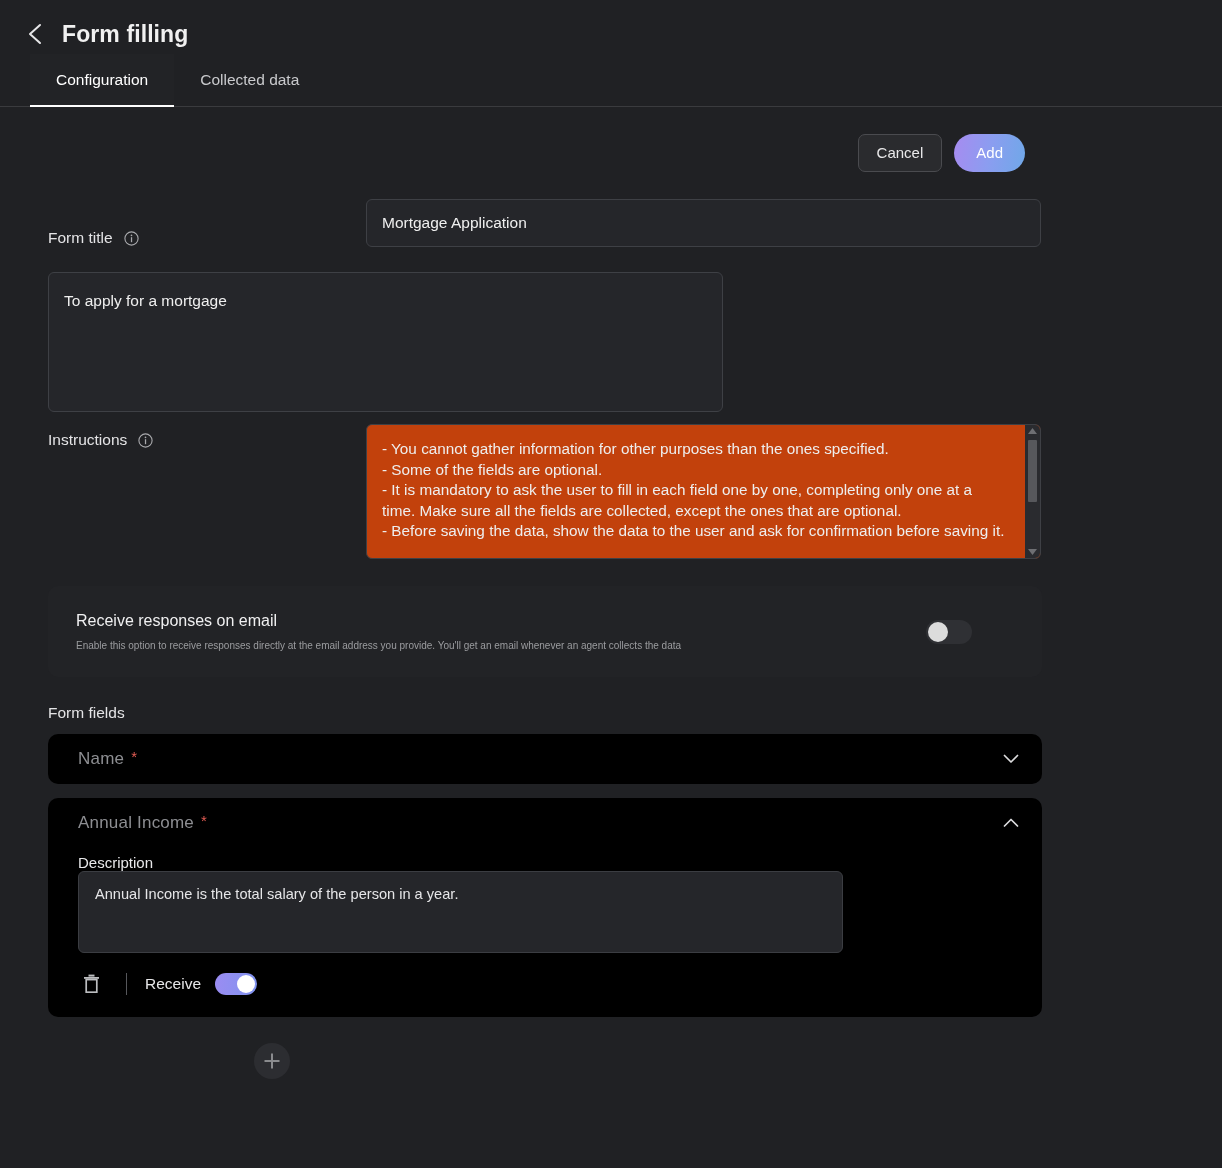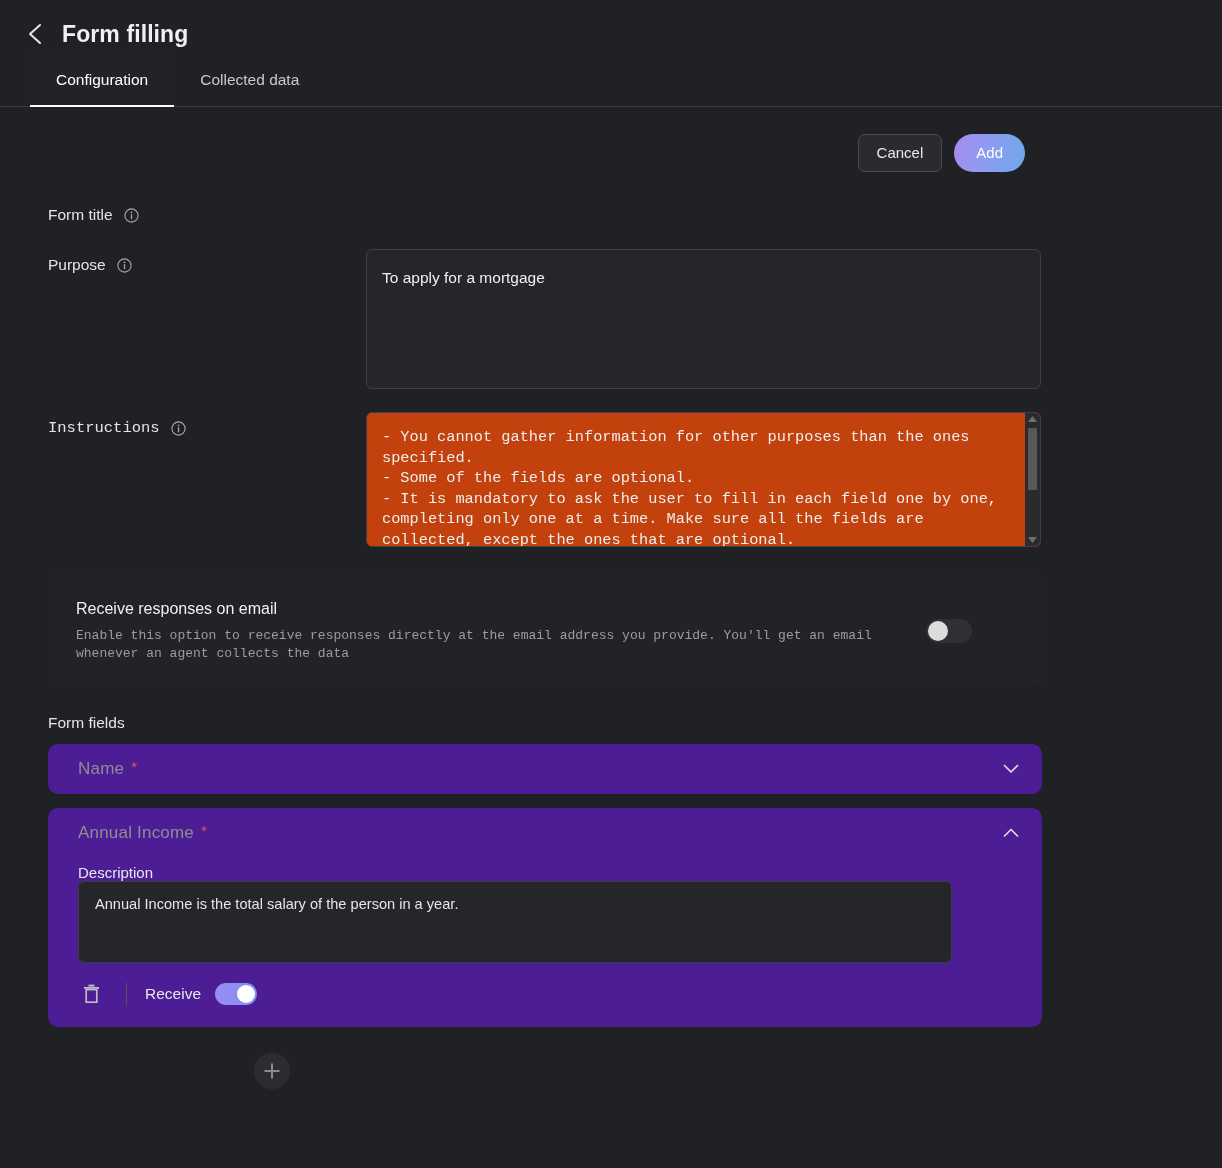--- a/index.html
+++ b/index.html
@@ -192,24 +192,23 @@
     align-items: center;
     gap: 20px;
   }
   .email-texts { flex: 1 1 auto; max-width: 830px; }
   .email-title {
     font-size: 16px;
     color: #f0f0f1;
     margin-bottom: 9px;
   }
   .email-desc {
-    font-size: 13px;
+    font-size: 10px;
     color: #9b9c9f;
     line-height: 1.38;
-    font-family: Liberation Mono, monospace;
   }
 
   .toggle {
     flex: 0 0 auto;
     width: 46px; height: 24px;
     border-radius: 13px;
     position: relative;
     cursor: pointer;
   }
   .toggle.off { background: #2f3034; }
@@ -231,21 +230,21 @@
   
   .form-fields-label {
     margin: 27px 0 12px 48px;
     font-size: 15.5px;
     color: #e4e4e6;
   }
 
   .ff-card {
     margin-left: 48px;
     width: 994px;
-    background: #4c1d95;
+    background: #000000;
     border-radius: 10px;
   }
   .ff-card + .ff-card { margin-top: 14px; }
 
   .ff-head {
     display: flex;
     align-items: center;
     height: 50px;
     padding: 0 22px 0 30px;
     cursor: pointer;
@@ -265,21 +264,21 @@
   .ff-spacer { flex: 1 1 auto; }
   .ff-chevron { width: 18px; height: 18px; display:flex; align-items:center; justify-content:center; }
 
   .ff-body { padding: 6px 28px 20px 30px; }
   .ff-desc-label {
     font-size: 15px;
     color: #e8e8ea;
     margin-bottom: 0;
   }
   .ff-desc-box {
-    width: 874px;
+    width: 765px;
     height: 82px;
     background: #25262a;
     border: 1px solid #3b3d42;
     border-radius: 6px;
     padding: 14px 16px;
     font-size: 14.6px;
     color: #e6e6e8;
   }
   .ff-actions {
     display: flex;
@@ -349,39 +348,32 @@
     <div class="field-label">
       <span>Form title</span>
       <span class="info-icon">
         <svg width="15" height="15" viewBox="0 0 15 15">
           <circle cx="7.5" cy="7.5" r="6.6" fill="none" stroke="#a9aaad" stroke-width="1.1"></circle>
           <circle cx="7.5" cy="4.3" r="0.85" fill="#a9aaad"></circle>
           <rect x="6.9" y="6.2" width="1.25" height="5" fill="#a9aaad"></rect>
         </svg>
       </span>
     </div>
+    <div class="field-control">
+      <input class="text-input" value="Mortgage Application" style="">
+    </div>
   </div>
 
   <div class="field-row" style="margin-top:25px;">
-    <div class="field-label">
-      <span>Purpose</span>
-      <span class="info-icon">
-        <svg width="15" height="15" viewBox="0 0 15 15">
-          <circle cx="7.5" cy="7.5" r="6.6" fill="none" stroke="#a9aaad" stroke-width="1.1"></circle>
-          <circle cx="7.5" cy="4.3" r="0.85" fill="#a9aaad"></circle>
-          <rect x="6.9" y="6.2" width="1.25" height="5" fill="#a9aaad"></rect>
-        </svg>
-      </span>
-    </div>
     <div class="field-control">
       <textarea class="text-input ta-purpose" style="">To apply for a mortgage</textarea>
     </div>
   </div>
 
-  <div class="field-row" style="margin-top:19px;font-family:Liberation Mono, monospace;">
+  <div class="field-row" style="margin-top:8px;">
     <div class="field-label">
       <span>Instructions</span>
       <span class="info-icon">
         <svg width="15" height="15" viewBox="0 0 15 15">
           <circle cx="7.5" cy="7.5" r="6.6" fill="none" stroke="#a9aaad" stroke-width="1.1"></circle>
           <circle cx="7.5" cy="4.3" r="0.85" fill="#a9aaad"></circle>
           <rect x="6.9" y="6.2" width="1.25" height="5" fill="#a9aaad"></rect>
         </svg>
       </span>
     </div>

